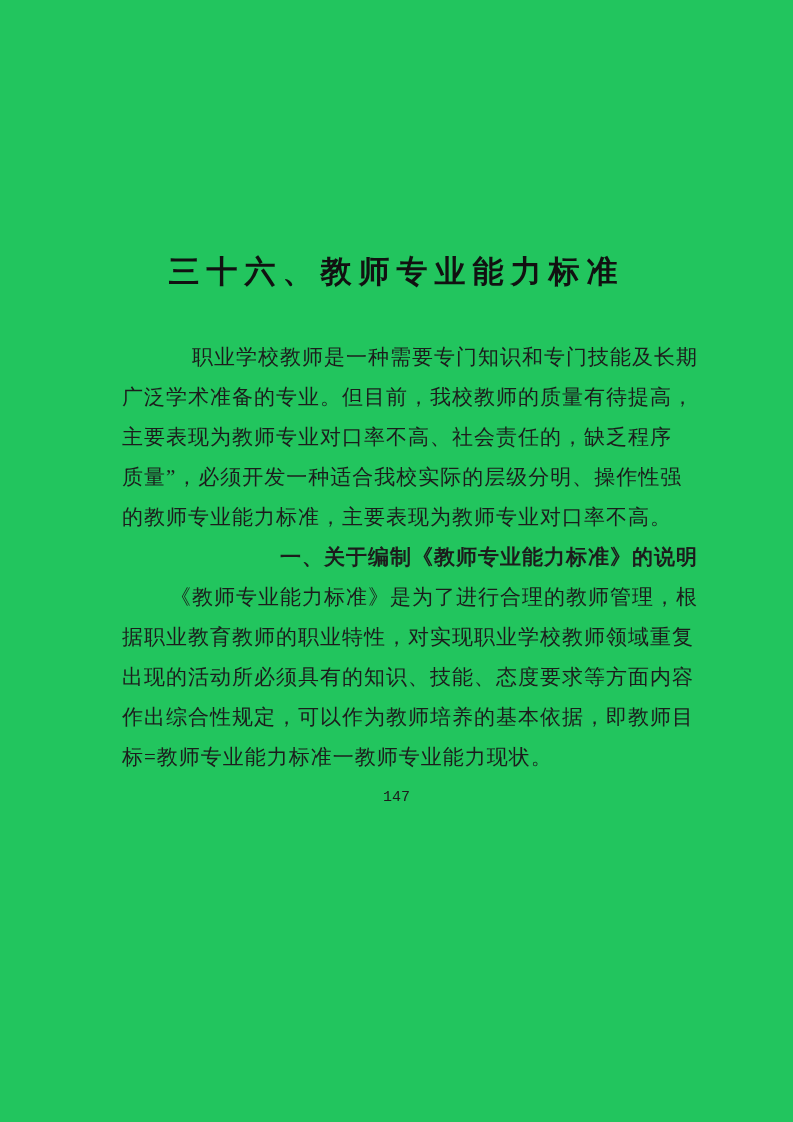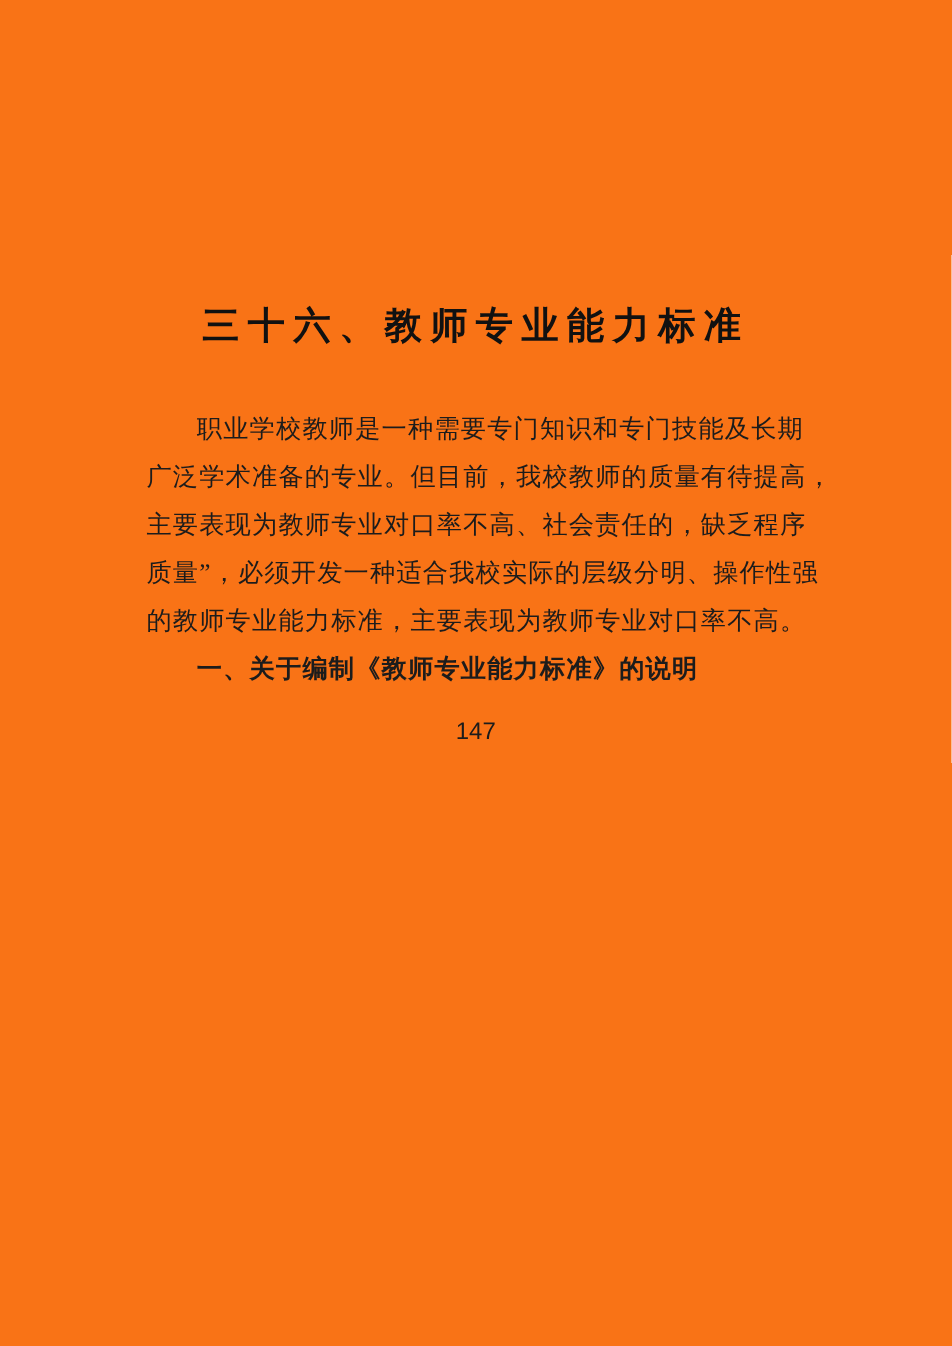--- a/index.html
+++ b/index.html
@@ -4,21 +4,21 @@
 <style>
   html, body {
     margin: 0;
     padding: 0;
     background: #ffffff;
   }
   .page {
     position: relative;
     width: 793px;
     height: 1122px;
-    background: #f97316;
+    background: #22c55e;
     overflow: hidden;
     color: #1c1c1c;
     font-family: "Liberation Serif", "DejaVu Serif", serif;
   }
   .doc-title {
     margin: 0;
     padding-top: 251px;
     text-align: center;
     font-family: "Liberation Sans", "DejaVu Sans", sans-serif;
     font-weight: bold;
@@ -36,36 +36,37 @@
     letter-spacing: 1px;
     color: #1c1c1c;
   }
   .line {
     height: 40px;
     line-height: 40px;
     white-space: nowrap;
   }
   .indent {
     text-indent: 2em;
+    text-align: right;
   }
   .para-2 {
     margin-top: 7px;
   }
   .section-heading {
     font-weight: bold;
   }
   .page-number {
-    margin-top: 20px;
+    margin-top: 8px;
     width: 793px;
     margin-left: 0;
     text-align: center;
-    font-size: 20px;
+    font-size: 15px;
     line-height: 26px;
     color: #1c1c1c;
-    font-family: Liberation Sans, sans-serif;
+    font-family: Liberation Mono, monospace;
   }
 </style>
 </head>
 <body>
 
 <div class="page">
 
   <h1 class="doc-title">三十六、教师专业能力标准</h1>
 
   <div class="content">
@@ -74,18 +75,25 @@
       <div class="line indent">职业学校教师是一种需要专门知识和专门技能及长期</div>
       <div class="line">广泛学术准备的专业。但目前，我校教师的质量有待提高，</div>
       <div class="line">主要表现为教师专业对口率不高、社会责任的，缺乏程序</div>
       <div class="line">质量”，必须开发一种适合我校实际的层级分明、操作性强</div>
       <div class="line">的教师专业能力标准，主要表现为教师专业对口率不高。</div>
     </div>
 
     <div class="line indent section-heading">一、关于编制《教师专业能力标准》的说明</div>
 
 
+    <div class="para">
+      <div class="line indent">《教师专业能力标准》是为了进行合理的教师管理，根</div>
+      <div class="line">据职业教育教师的职业特性，对实现职业学校教师领域重复</div>
+      <div class="line">出现的活动所必须具有的知识、技能、态度要求等方面内容</div>
+      <div class="line">作出综合性规定，可以作为教师培养的基本依据，即教师目</div>
+      <div class="line">标=教师专业能力标准一教师专业能力现状。</div>
+    </div>
 
   </div>
 
   <div class="page-number">147</div>
 
 </div>
 
 </body></html>

